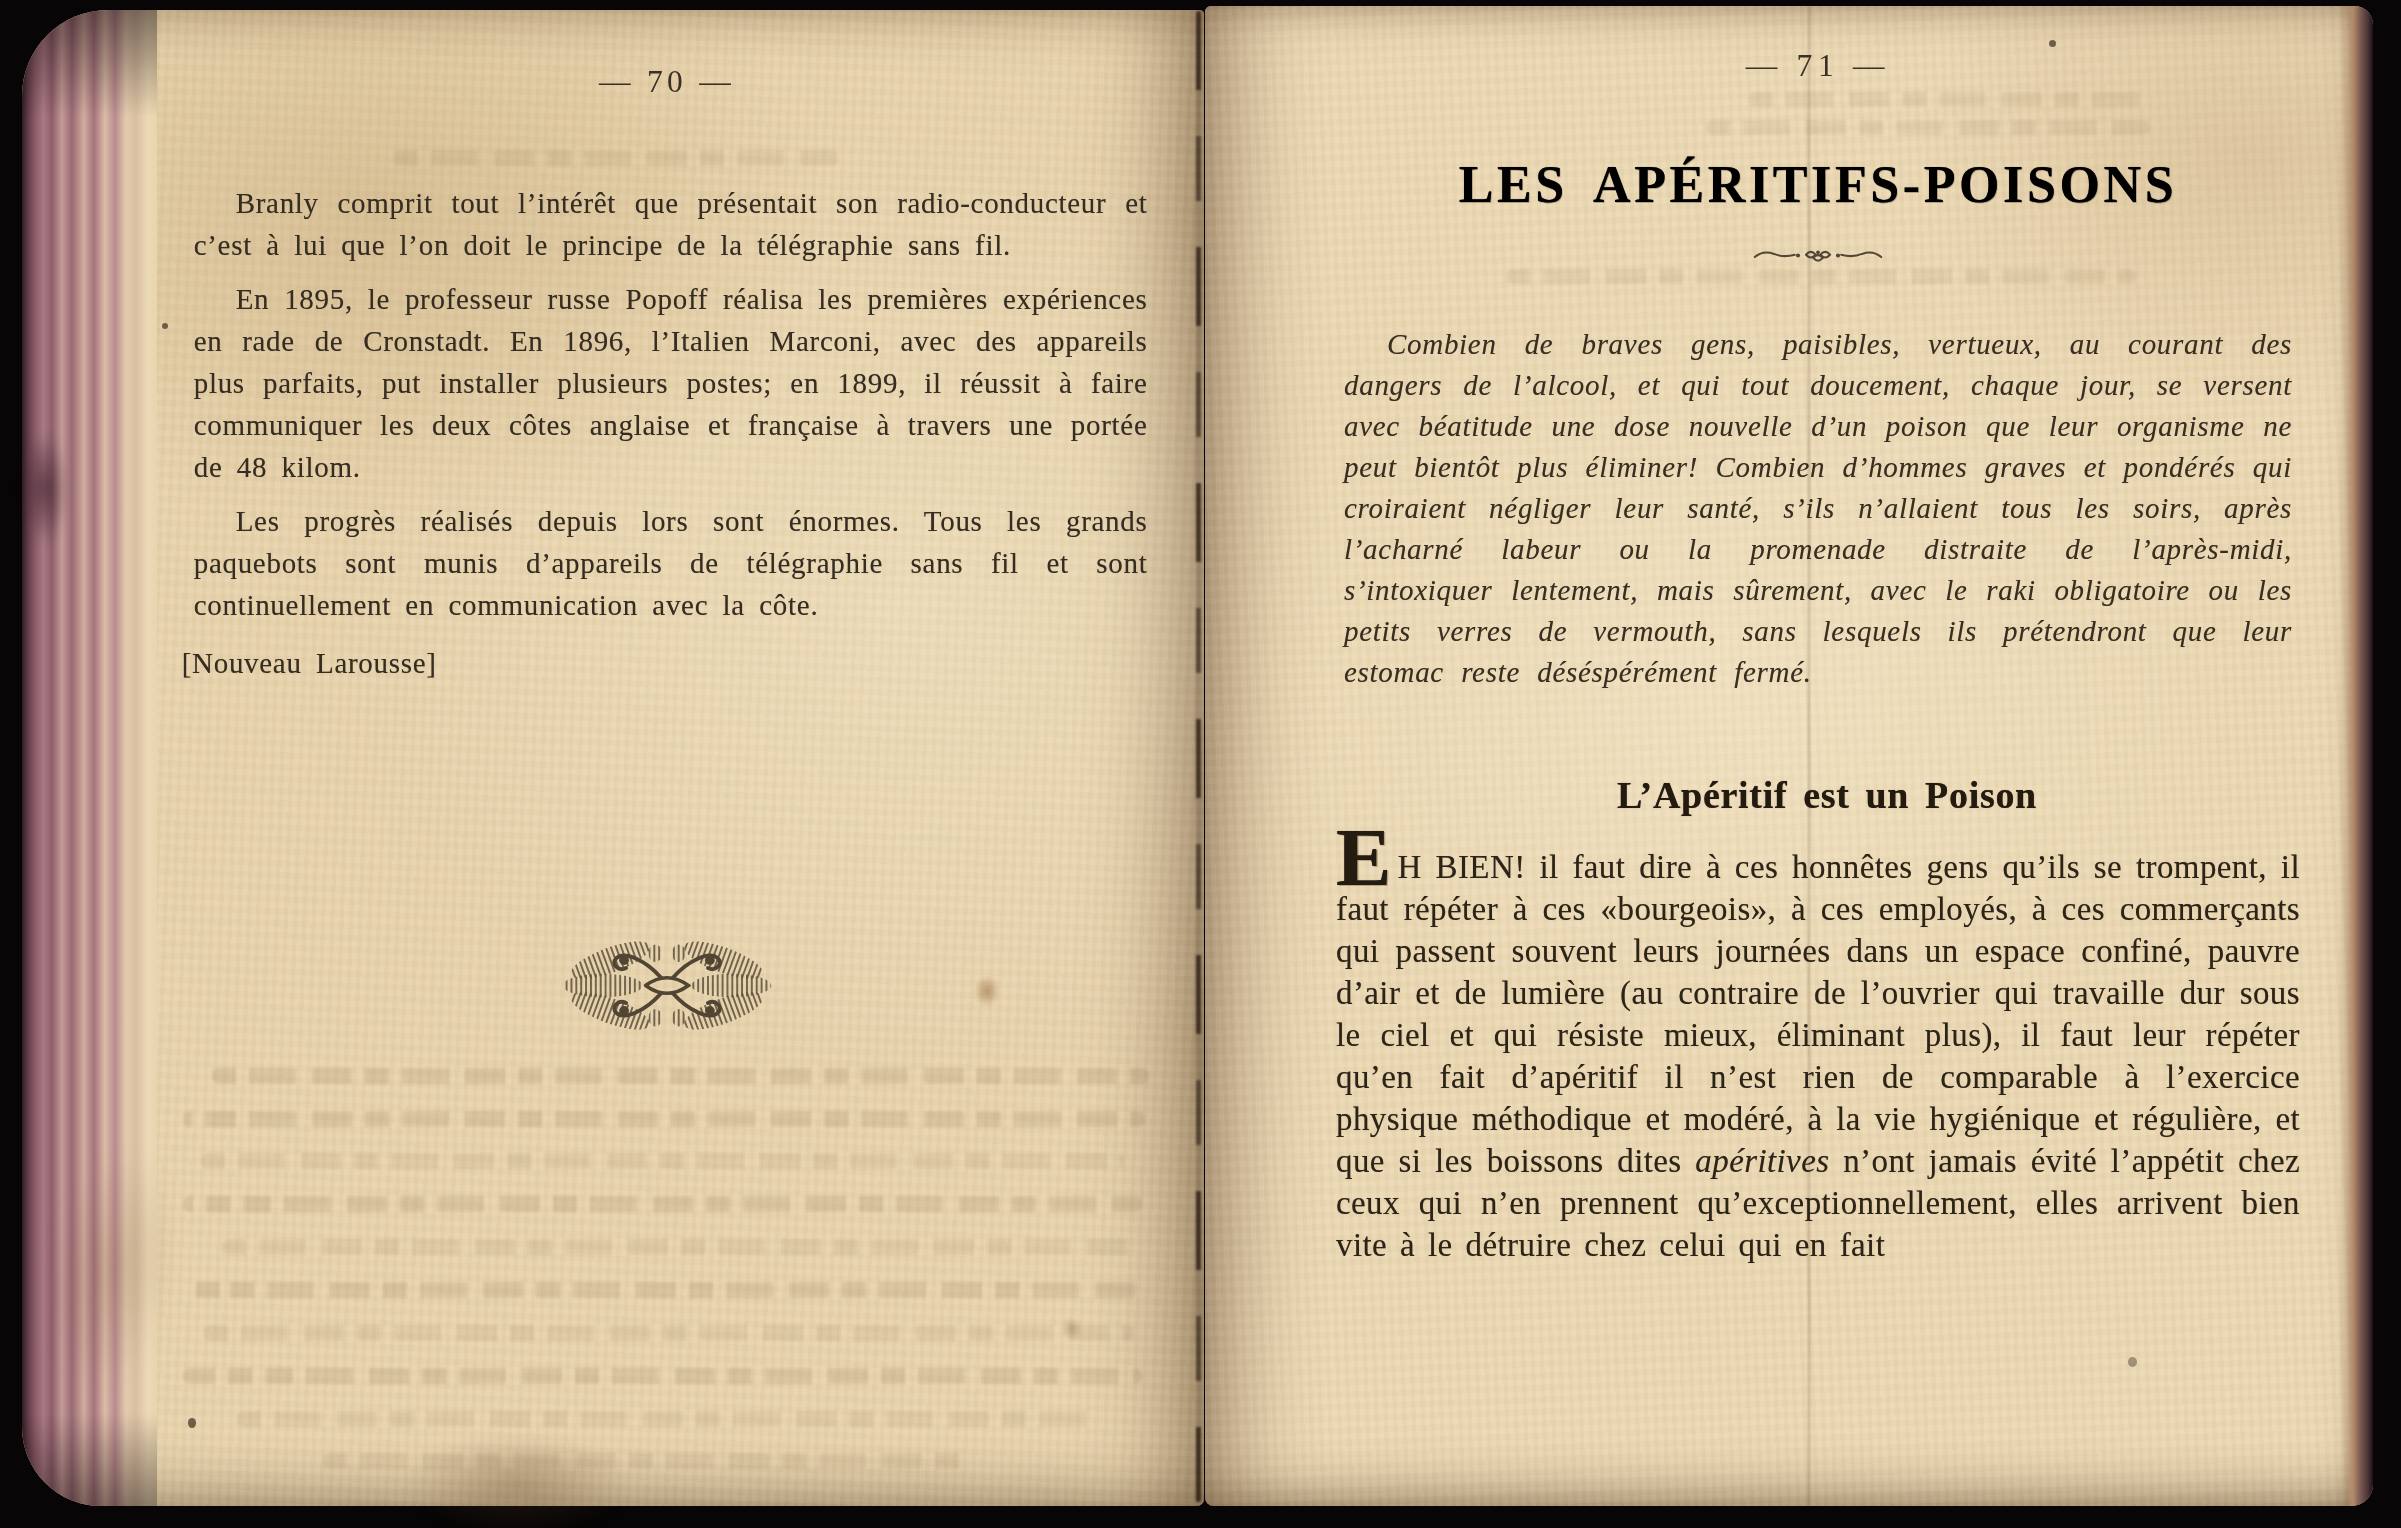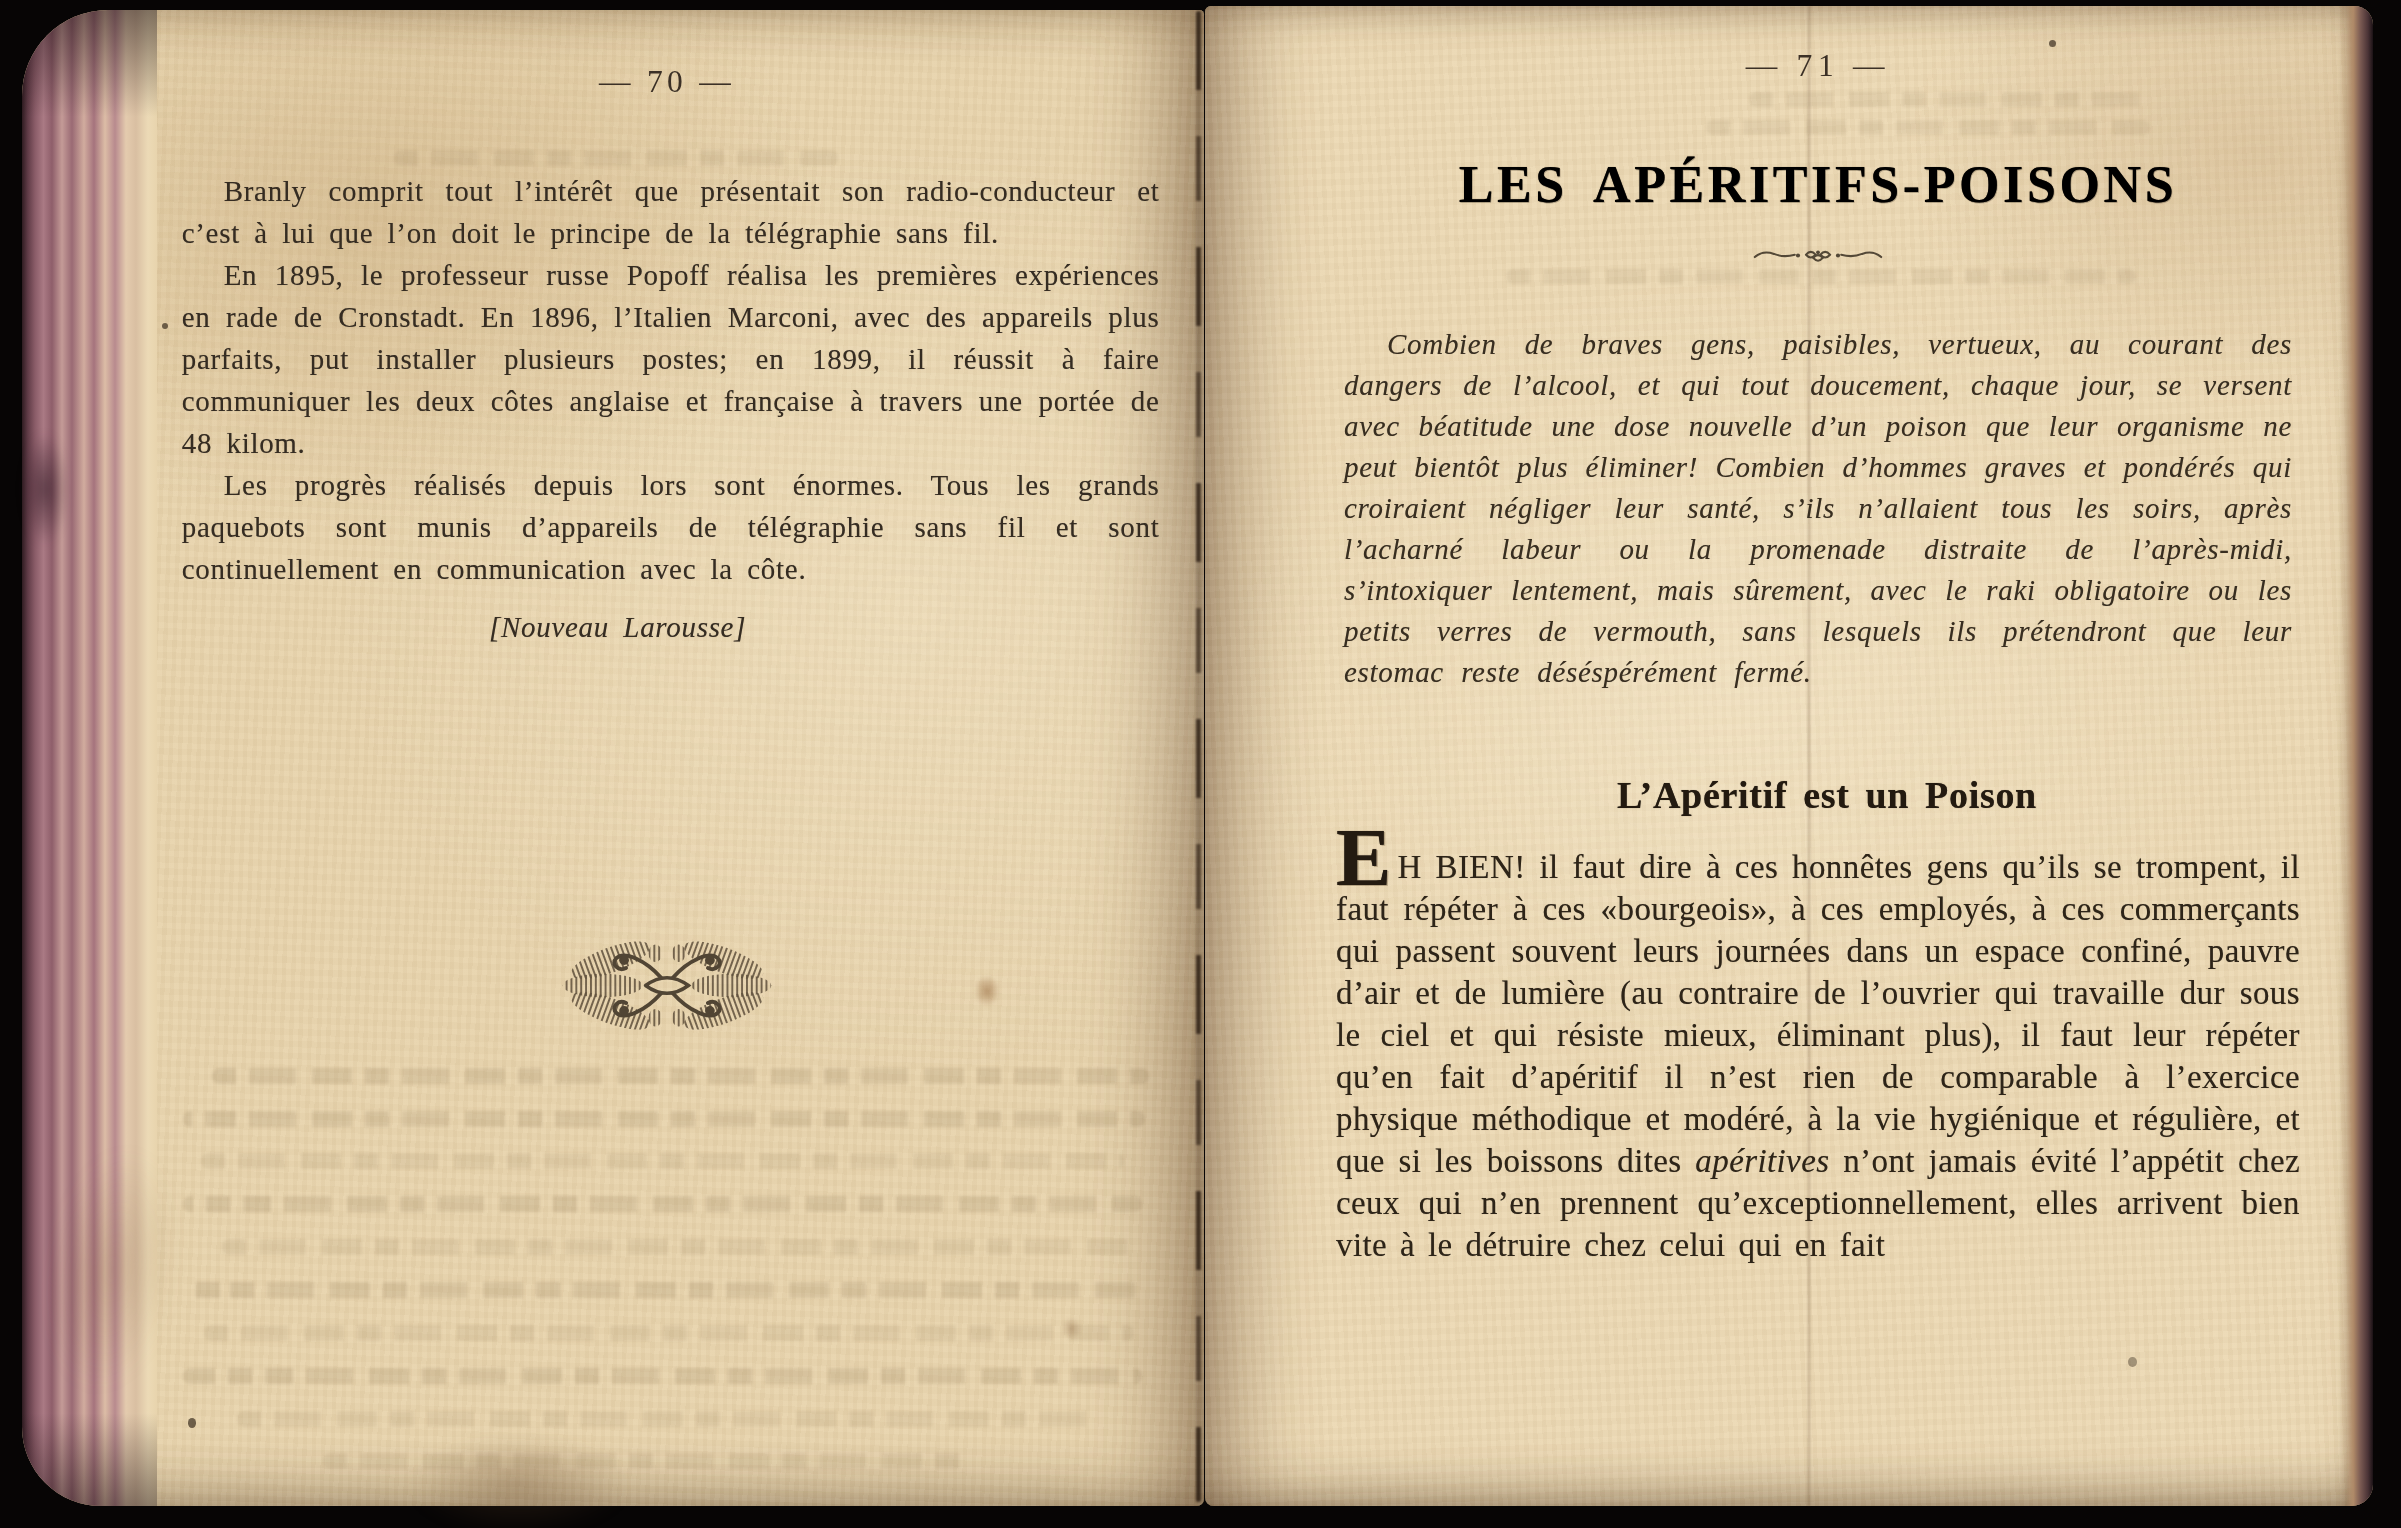--- a/index.html
+++ b/index.html
@@ -47,24 +47,24 @@
     position:absolute;left:0;right:0;text-align:center;
     font-size:31.5px;letter-spacing:4.3px;color:#3b3026;
   }
   #page-left .pagenum{top:54px;}
   .pl-body{
     position:absolute;top:160px;left:7.2px;right:0;
     font-size:29px;line-height:42px;text-align:justify;
     letter-spacing:0.7px;word-spacing:6.4px;color:#352c22;
     text-shadow:0 0 0.7px rgba(53,44,34,.4);
   }
-  .pl-body p{margin:0;text-indent:42px;}
+  .pl-body p{margin:12px;text-indent:42px;}
   .attribution{
-    margin-top:15.7px;padding-right:106px;text-align:center;
-    font-style:italic;font-size:29px;letter-spacing:0.7px;
+    margin-top:15.7px;padding-right:106px;text-align:left;
+    font-size:29px;letter-spacing:0.7px;
   }
   .fleuron{
     position:absolute;top:917px;left:50%;transform:translateX(-50%);
     opacity:.88;
   }
   
   #page-right{
     left:1205px;top:5.7px;width:1168px;height:1500px;
     background:#ecd9b4;
     border-radius:5.7px 18.6px 21.5px 8.6px;

